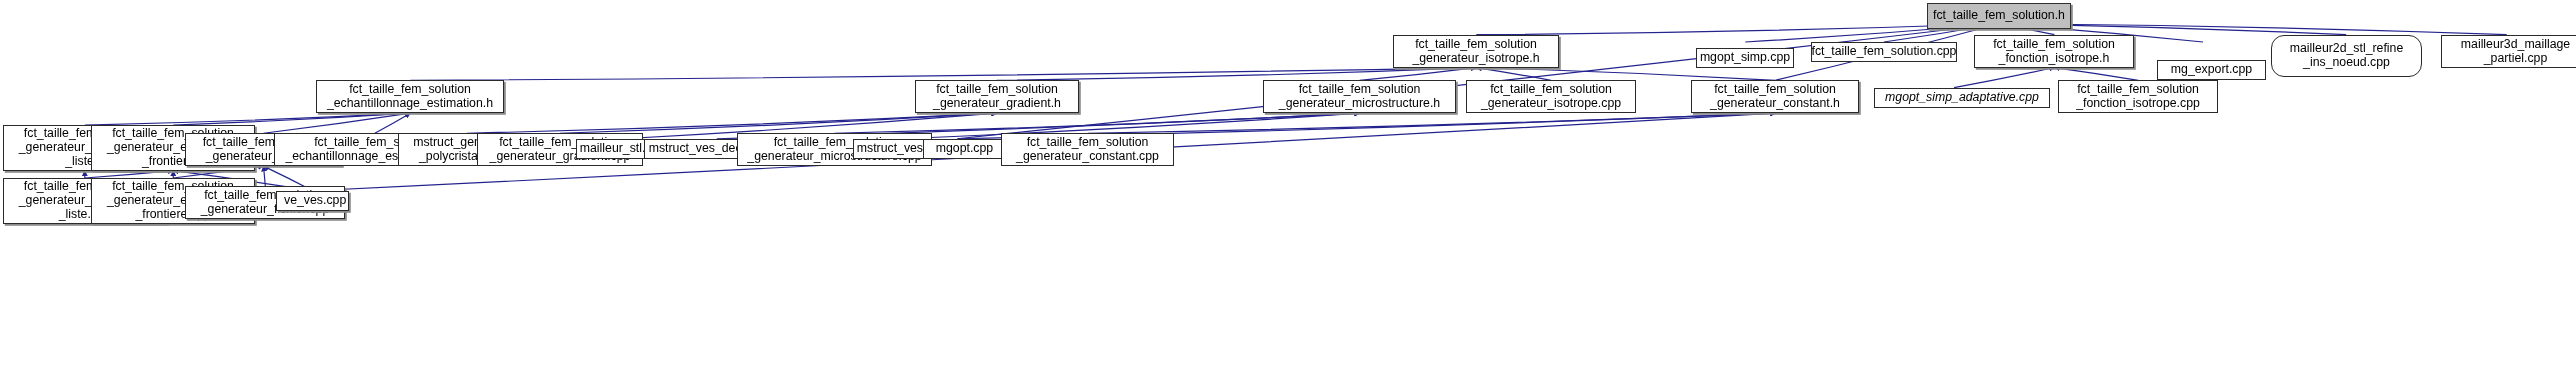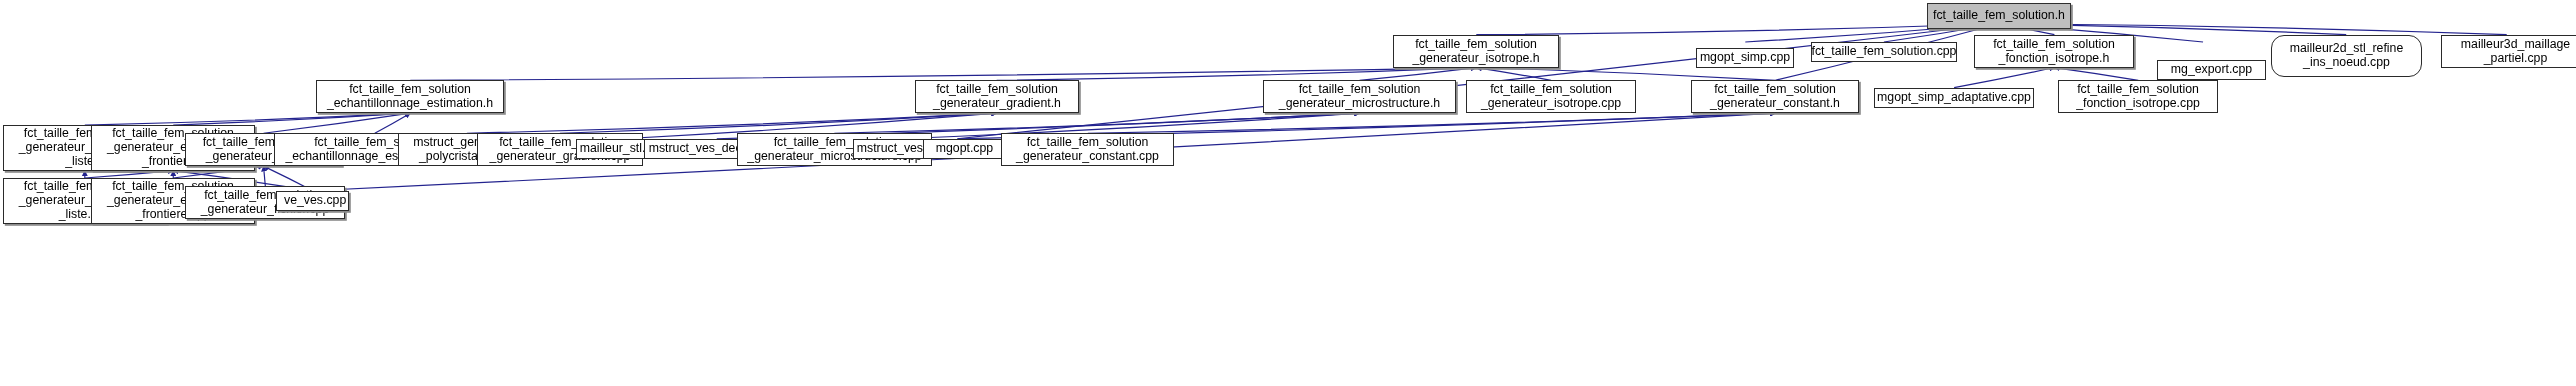--- a/index.html
+++ b/index.html
@@ -101,21 +101,21 @@
 _generateur_isotrope.h</span></div>
       <div class="node" style="left: 1696px; top: 48px; width: 98px; height: 20px;"><span>mgopt_simp.cpp</span></div>
       <div class="node" style="left: 1811px; top: 42px; width: 146px; height: 20px; text-align: center;"><span>fct_taille_fem_solution.cpp</span></div>
       <div class="node shadow" style="left: 1974px; top: 35px; width: 160px; height: 33px;"><span>fct_taille_fem_solution
 _fonction_isotrope.h</span></div>
       <div class="node" style="left: 2157px; top: 42px; width: 109px; height: 20px; margin-top: 18px;"><span>mg_export.cpp</span></div>
       <div class="node" style="left: 2271px; top: 35px; width: 151px; height: 42px; border-radius: 13px;"><span>mailleur2d_stl_refine
 _ins_noeud.cpp</span></div>
       <div class="node" style="left: 2441px; top: 35px; width: 149px; height: 33px;"><span>mailleur3d_maillage
 _partiel.cpp</span></div>
-      <div class="node" style="left: 1874px; top: 88px; width: 160px; height: 20px;"><span>mgopt_simp_adaptative.cpp</span></div>
+      <div class="node" style="left: 1874px; top: 88px; width: 176px; height: 20px; font-style: italic;"><span>mgopt_simp_adaptative.cpp</span></div>
       <div class="node" style="left: 2058px; top: 80px; width: 160px; height: 33px;"><span>fct_taille_fem_solution
 _fonction_isotrope.cpp</span></div>
       <div class="node shadow" style="left: 316px; top: 80px; width: 188px; height: 33px;"><span>fct_taille_fem_solution
 _echantillonnage_estimation.h</span></div>
       <div class="node shadow" style="left: 915px; top: 80px; width: 164px; height: 33px;"><span>fct_taille_fem_solution
 _generateur_gradient.h</span></div>
       <div class="node shadow" style="left: 1263px; top: 80px; width: 193px; height: 33px;"><span>fct_taille_fem_solution
 _generateur_microstructure.h</span></div>
       <div class="node" style="left: 1466px; top: 80px; width: 170px; height: 33px;"><span>fct_taille_fem_solution
 _generateur_isotrope.cpp</span></div>

